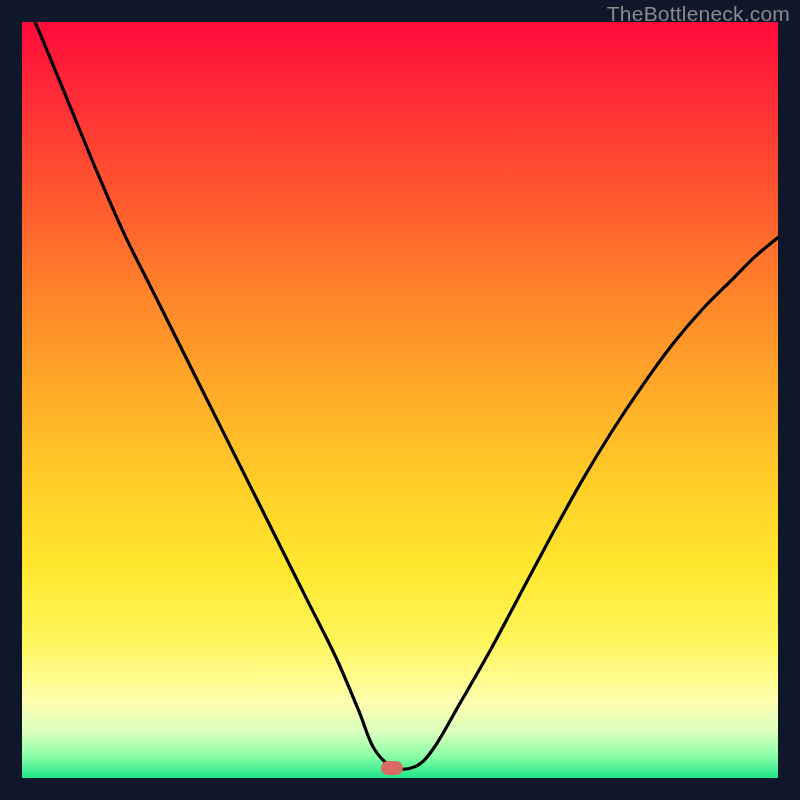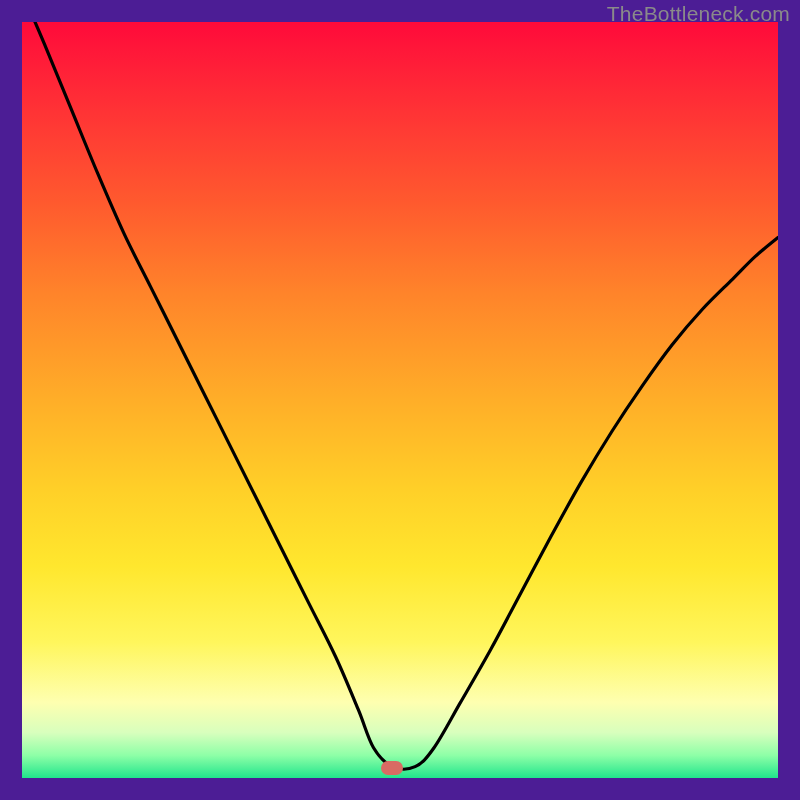--- a/index.html
+++ b/index.html
@@ -10,21 +10,21 @@
     background: #000;
     overflow: hidden;
     font-family: Arial, Helvetica, sans-serif;
   }
   .frame {
     position: absolute;
     left: 0;
     top: 0;
     width: 800px;
     height: 800px;
-    background: #4c1d95;
+    background: #0f172a;
   }
   .plot {
     position: absolute;
     left: 22px;
     top: 22px;
     width: 756px;
     height: 756px;
     overflow: hidden;
   }
   .gradient {

